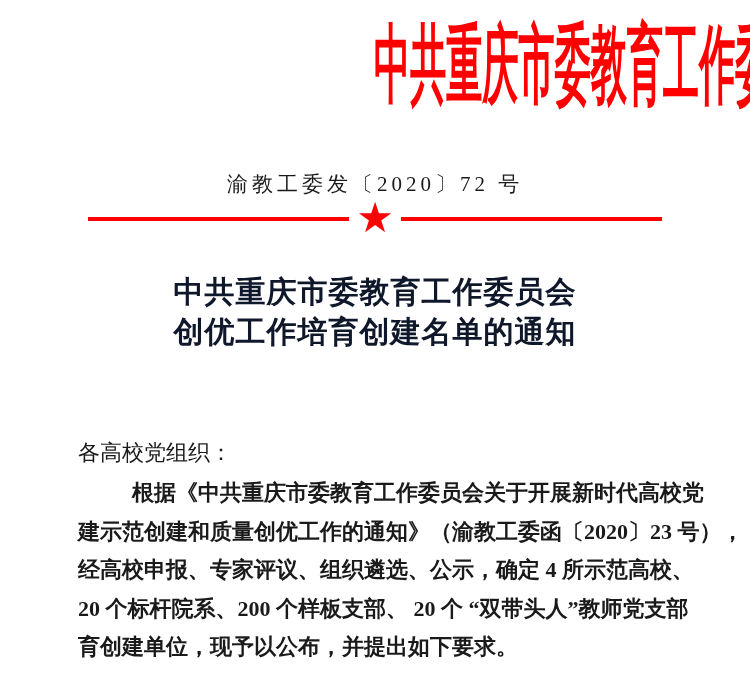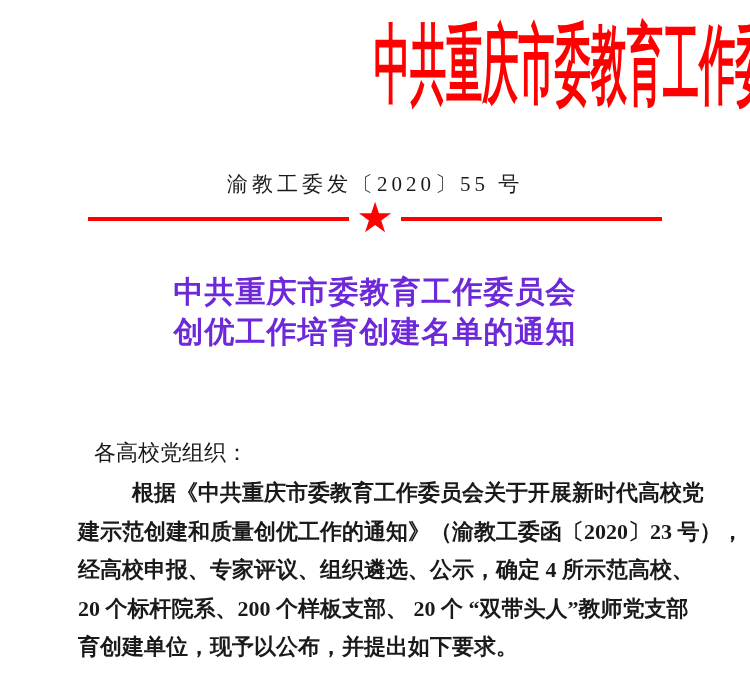--- a/index.html
+++ b/index.html
@@ -46,27 +46,27 @@
   .divider .star{
     flex:0 0 auto;
     color:var(--red);font-size:42px;line-height:38px;
     margin:0 7px;
     transform:translateY(-1px);
     font-family:"DejaVu Sans",sans-serif;
   }
   
   .title-block{
     position:absolute;top:272px;left:0;width:750px;
-    text-align:center;font-weight:bold;color:#6d28d9;
+    text-align:center;font-weight:bold;color:#0f172a;
     font-size:30px;line-height:40px;
     letter-spacing:1px;
   }
   
   .salutation{
-    position:absolute;top:438px;left:94px;right:78px;height:30px;
+    position:absolute;top:438px;left:78px;right:78px;height:30px;
     line-height:30px;font-size:22px;
   }
   .body-block{
     position:absolute;top:474px;left:78px;right:78px;
     font-size:22px;
   }
   .body-line{
     height:38.5px;line-height:38.5px;
     text-align:justify;text-align-last:justify;
     white-space:nowrap;
@@ -77,21 +77,21 @@
 </style>
 </head>
 <body>
 
 <div class="page">
 
   <div class="masthead">
     <span class="stretch">中共重庆市委教育工作委员会文件</span>
   </div>
 
-  <div class="doc-number">渝教工委发〔2020〕55 号</div>
+  <div class="doc-number">渝教工委发〔2020〕72 号</div>
 
   <div class="divider">
     <span class="seg"></span>
     <span class="star">★</span>
     <span class="seg"></span>
   </div>
 
   <div class="title-block">
     <div>中共重庆市委教育工作委员会</div>
     <div>创优工作培育创建名单的通知</div>

